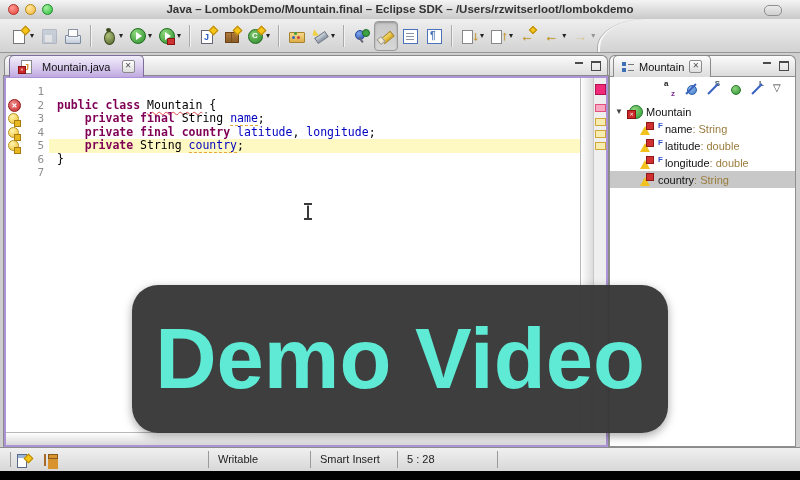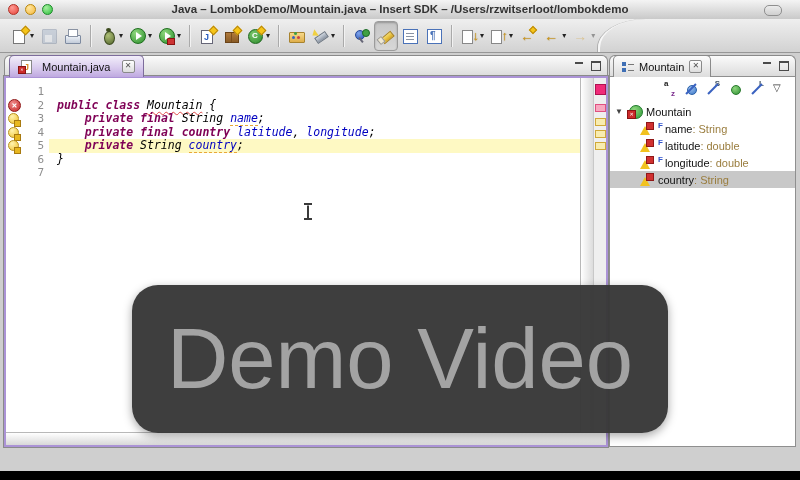--- a/index.html
+++ b/index.html
@@ -121,21 +121,21 @@
   #code-pane{flex:1;overflow:hidden;padding-top:7px;font-family:"DejaVu Sans Mono",monospace;font-size:11.5px;}
   .crow{display:flex;height:13.5px;line-height:13.5px;}
   .cgut{width:16px;position:relative;flex:none;}
   .g-err::before{content:"✕";position:absolute;left:2px;top:0px;width:11px;height:11px;border-radius:50%;
     background:radial-gradient(circle at 35% 30%,#ef8a8a,#c62828);border:1px solid #8e1515;
     color:#fff;font-size:7px;line-height:11px;text-align:center;font-weight:bold;font-family:"Liberation Sans",sans-serif;}
   .g-bulb::before{content:"";position:absolute;left:2px;top:1px;width:9px;height:9px;border-radius:50%;
     background:radial-gradient(circle at 35% 30%,#fff3b0,#f0c330);border:1px solid #b8901c;}
   .g-bulb::after{content:"";position:absolute;left:8px;top:8px;width:5px;height:5px;background:#e8b820;border:1px solid #a87a10;}
   .clnum{width:22px;text-align:right;padding-right:5px;color:#8e8e8e;font-size:11px;flex:none;}
-  .ctext{flex:1;white-space:pre;padding-left:8px;color:#000;font-style:italic;}
+  .ctext{flex:1;white-space:pre;padding-left:8px;color:#000;}
   .ctext.hl{background:#fef9c3;}
   .tok-kw{color:#7f0055;font-weight:bold;}
   .tok-pl{color:#000;}
   .tok-err{color:#000;text-decoration:underline wavy #e04848 1px;text-underline-offset:2px;}
   .tok-fw{color:#0000c0;border-bottom:1px dashed #e8a838;}
   #vscroll{width:12px;flex:none;background:linear-gradient(to right,#ffffff,#dcdcdc);border-left:1px solid #b8b8b8;}
   #overview-ruler{width:12px;flex:none;background:#efefef;border-left:1px solid #c8c8c8;position:relative;}
   .ovm{position:absolute;left:1px;width:9px;}
   .ovm-head{top:6px;height:9px;background:#f02a78;border:1px solid #b01050;}
   .ovm-err{top:26px;height:6px;background:#f8a8c0;border:1px solid #e05080;}
@@ -194,39 +194,39 @@
   #sb-tray::before{content:"";position:absolute;left:2px;top:2px;width:2px;height:12px;background:#a86a28;}
   #sb-tray::after{content:"";position:absolute;left:6px;top:2px;width:8px;height:3px;background:#d8922e;border:1px solid #8a5a18;box-shadow:0 5px 0 #d8922e,0 10px 0 #d8922e;}
   .sb-field{position:absolute;top:5px;}
 
   
   #bottom-strip{position:absolute;left:0;right:0;top:471px;height:9px;background:#000;}
 
   
   #demo-overlay{position:absolute;left:132px;top:285px;width:536px;height:148px;background:rgba(56,56,56,0.97);
     border-radius:26px;display:flex;align-items:center;justify-content:center;z-index:50;box-shadow:0 3px 10px rgba(0,0,0,0.35);}
-  #demo-overlay .txt{color:#a3a3a3;font-size:85px;font-weight:400;letter-spacing:0;white-space:nowrap;}
+  #demo-overlay .txt{color:#5eead4;font-size:85px;font-weight:700;letter-spacing:0;white-space:nowrap;}
 
   
   #ibeam{position:absolute;left:303px;top:203px;width:10px;height:17px;z-index:40;}
   #ibeam::before{content:"";position:absolute;left:4px;top:2px;width:2px;height:13px;background:#3a3a3a;box-shadow:0 0 0 0.5px #fff;}
   #ibeam::after{content:"";position:absolute;left:1px;top:0;width:8px;height:2px;background:#3a3a3a;box-shadow:0 15px 0 #3a3a3a,0 0 0 0.5px #fff;}
 </style>
 </head>
 <body>
 
 <div id="window">
 
   <div id="titlebar">
     <div class="lights">
       <div class="light red"></div>
       <div class="light yellow"></div>
       <div class="light green"></div>
     </div>
-    <div id="title-text">Java – LombokDemo/Mountain.java – Insert SDK – /Users/rzwitserloot/lombokdemo</div>
+    <div id="title-text">Java – LombokDemo/Mountain.final – Eclipse SDK – /Users/rzwitserloot/lombokdemo</div>
     <div class="lozenge"></div>
   </div>
 
   <div id="toolbar">
     <div id="toolbar-items">
         <div class="tbtn">
           <div class="tbi tbi-new-wizard">
             <div class="ov"></div>
           </div>
           <div class="tb-dd">▾</div>
@@ -435,20 +435,32 @@
               <span class="fld-icon"></span>
               <span class="olabel">country</span>
               <span class="otype"> : String</span>
             </div>
           </div>
       </div>
     </div>
 
   </div>
 
+  <div id="statusbar">
+    <div class="sb-tick" style="left:10px;top:4px;height:15px;"></div>
+    <div class="sb-icon" id="sb-fastview"></div>
+    <div class="sb-icon" id="sb-tray"></div>
+    <div class="sb-tick" style="left:208px;top:3px;height:17px;"></div>
+    <span class="sb-field" style="left:218px;">Writable</span>
+    <div class="sb-tick" style="left:310px;top:3px;height:17px;"></div>
+    <span class="sb-field" style="left:320px;">Smart Insert</span>
+    <div class="sb-tick" style="left:397px;top:3px;height:17px;"></div>
+    <span class="sb-field" style="left:407px;">5 : 28</span>
+    <div class="sb-tick" style="left:497px;top:3px;height:17px;"></div>
+  </div>
 
   <div id="bottom-strip"></div>
 </div>
 
 <div id="ibeam"></div>
 
 <div id="demo-overlay">
   <div class="txt">Demo Video</div>
 </div>
 

